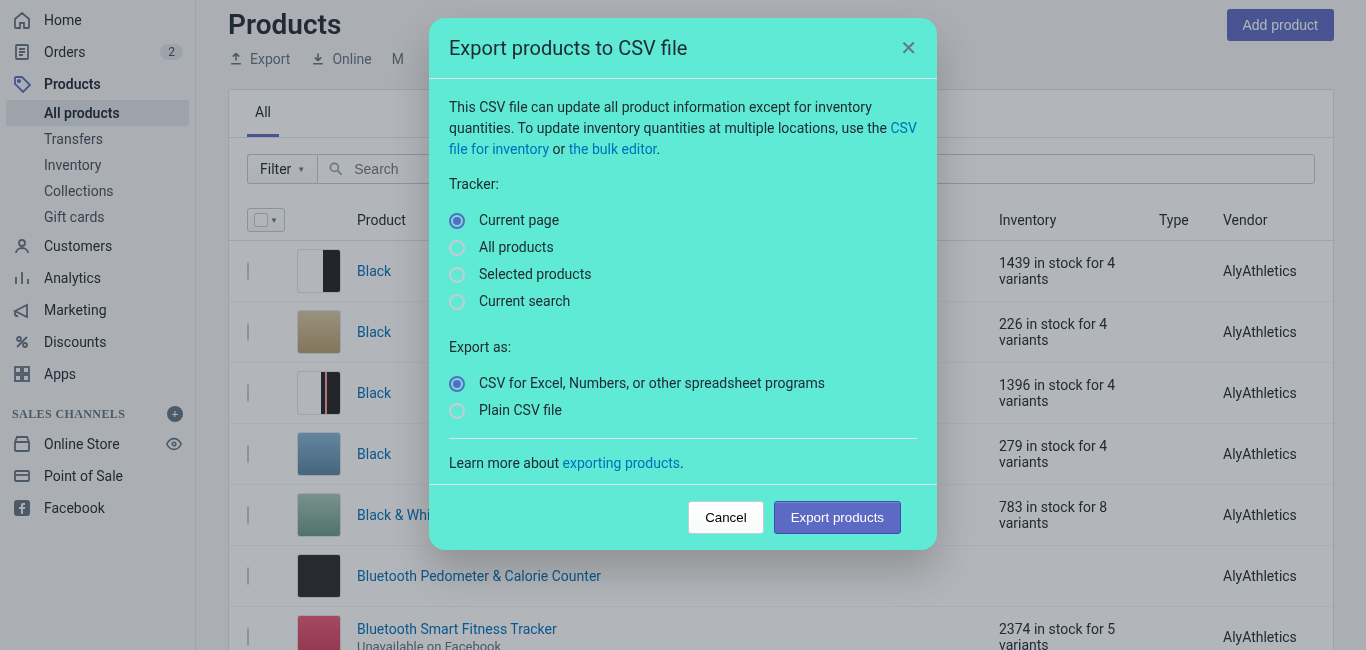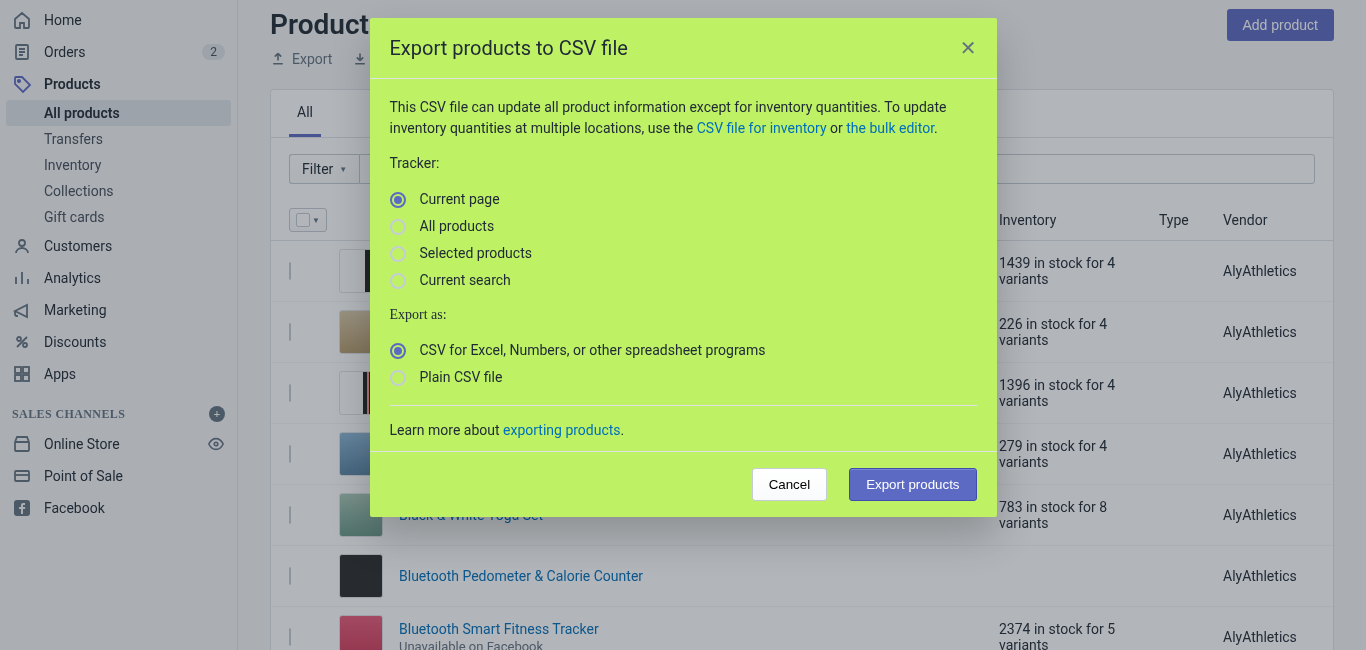--- a/index.html
+++ b/index.html
@@ -12,21 +12,21 @@
   height: 650px;
   overflow: hidden;
   position: relative;
 }
 .app {
   display: flex;
   height: 100%;
 }
 
 .sidebar {
-  width: 238px;
+  width: 196px;
   background: #f4f6f8;
   border-right: 1px solid #dfe3e8;
   padding-top: 4px;
   flex-shrink: 0;
 }
 .nav-item {
   display: flex;
   align-items: center;
   padding: 6px 12px;
   color: #212b36;
@@ -182,23 +182,23 @@
 .t5{background:linear-gradient(#a8c8b8,#6a9a8a);}
 .t6{background:#2a2a2a;}
 .t7{background:linear-gradient(#e85a7a,#d03a5a);}
 
 .overlay {
   position:absolute; inset:0; background:rgba(33,43,54,0.35);
   display:flex; align-items:flex-start; justify-content:center;
   padding-top:18px;
 }
 .modal {
-  width:627px;
-  background:#bef264;
-  border-radius:2px;
+  width:508px;
+  background:#5eead4;
+  border-radius:16px;
   box-shadow:0 20px 40px rgba(0,0,0,0.2);
   overflow:hidden;
 }
 .modal-head {
   display:flex; justify-content:space-between; align-items:center;
   padding:18px 20px;
   border-bottom:1px solid #dfe3e8;
 }
 .modal-title { font-size:20px; font-weight:400; }
 .modal-close { font-size:20px; color:#637381; cursor:pointer; background:none;border:none;}
@@ -209,22 +209,22 @@
 .radio {
   width:16px; height:16px; border-radius:50%; border:2px solid #c4cdd5; flex-shrink:0; position:relative;
 }
 .radio.checked { border-color:#5c6ac4; }
 .radio.checked::after {
   content:""; position:absolute; inset:2px; background:#5c6ac4; border-radius:50%;
 }
 .modal-divider { border-top:1px solid #dfe3e8; margin:14px 0;}
 .modal-foot {
   border-top:1px solid #dfe3e8;
-  padding:16px 20px;
-  display:flex; justify-content:flex-end; gap:22px;
+  padding:16px 36px;
+  display:flex; justify-content:flex-end; gap:10px;
 }
 .btn-secondary {
   background:linear-gradient(#fff,#f9fafb);
   border:1px solid #c4cdd5;
   border-radius:3px;
   padding:8px 16px;
   cursor:pointer;
 }
 .btn-export {
   background:#5c6ac4; color:#fff; border:1px solid #3f4eae;
@@ -537,21 +537,21 @@
           </label>
         <label class="radio-row">
             <span class="radio"></span>
             <span>Selected products</span>
           </label>
         <label class="radio-row">
             <span class="radio"></span>
             <span>Current search</span>
           </label>
       </div>
-      <p style="margin-top:10px;font-family:Liberation Serif, serif;">Export as:</p>
+      <p style="margin-top:22px;">Export as:</p>
       <div class="radio-group">
         <label class="radio-row">
             <span class="radio checked"></span>
             <span>CSV for Excel, Numbers, or other spreadsheet programs</span>
           </label>
         <label class="radio-row">
             <span class="radio"></span>
             <span>Plain CSV file</span>
           </label>
       </div>

